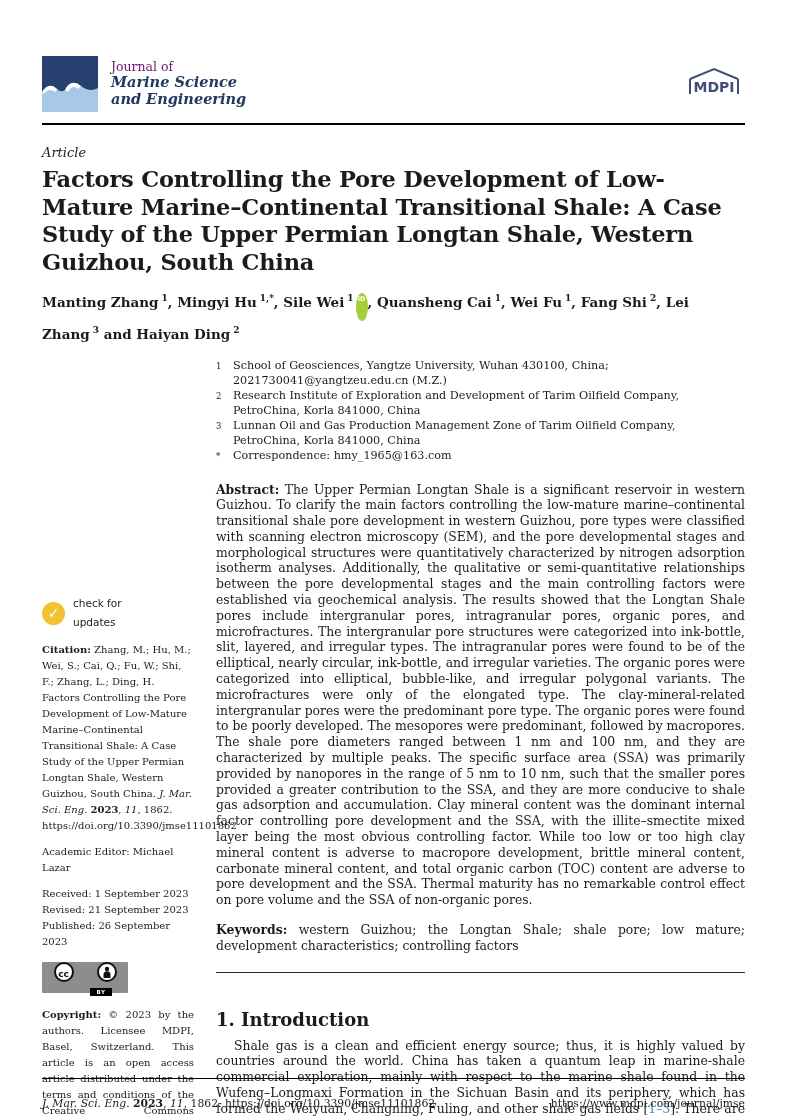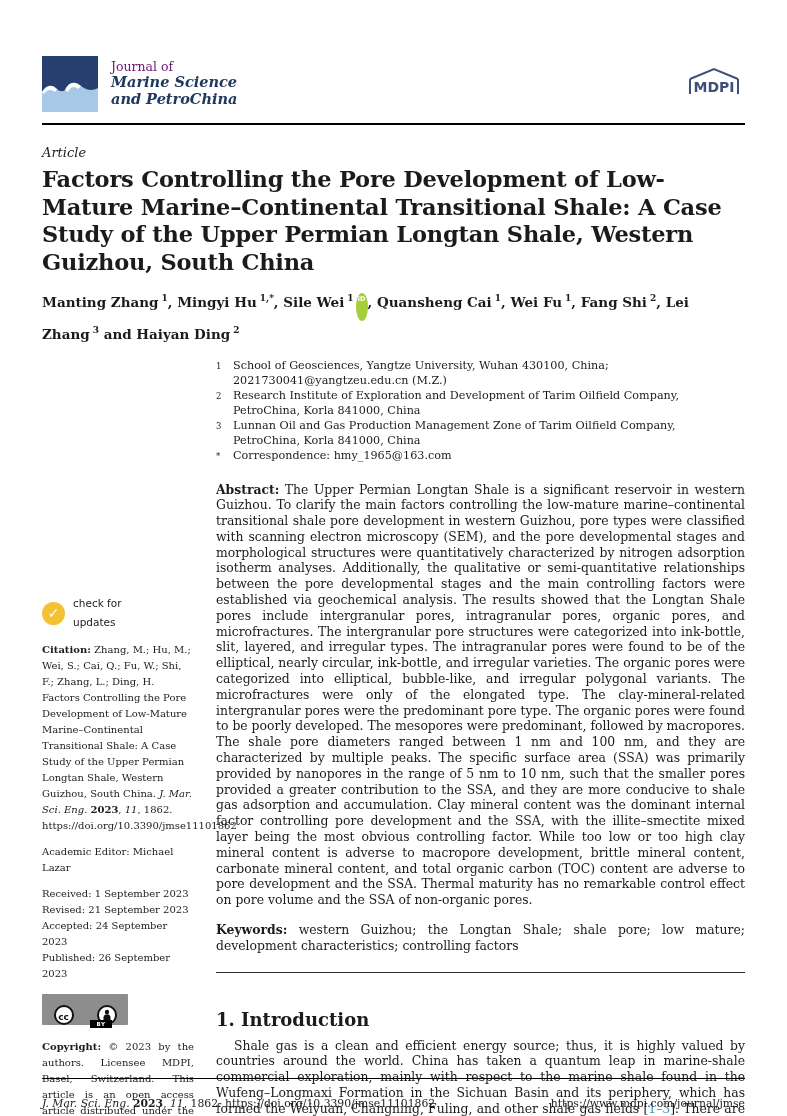--- a/index.html
+++ b/index.html
@@ -41,21 +41,21 @@
   .check-circle { width:23px; height:23px; border-radius:50%; background:#f2c233; color:#fff;
                   font-size:14px; font-weight:bold; text-align:center; line-height:23px; flex:none;
                   font-family:"DejaVu Sans", sans-serif; }
   .check-text { margin-left:8px; font-family:"DejaVu Sans", sans-serif; font-size:10.5px; line-height:11.5px; color:#222; }
   .check-text .bold { font-weight:normal;margin-top:8px; }
   .citation-block { margin-top:13px; }
   .sb-label { font-weight:bold; }
   .editor-line { margin-top:10px; }
   .dates-block { margin-top:10px; }
   .cc-badge { margin-top:12px; position:relative; width:86px; height:31px; background:#8d8d8d;
-              display:flex; align-items:flex-end; justify-content:space-around; border-radius:1px; }
+              display:flex; align-items:flex-start; justify-content:space-around; border-radius:1px; }
   .cc-circle { width:20px; height:20px; border-radius:50%; background:#fff; border:2px solid #111;
                color:#111; font-weight:bold; font-size:9px; text-align:center; line-height:20px;
                font-family:"DejaVu Sans", sans-serif; box-sizing:border-box; }
   .cc-person svg { display:block; margin:2px auto 0 auto; }
   .by-bar { position:absolute; right:16px; bottom:-3px; width:22px; height:8px; background:#000;
             color:#fff; font-size:5.5px; font-family:"DejaVu Sans", sans-serif; font-weight:bold;
             display:flex; align-items:center; justify-content:center; letter-spacing:0.5px; }
   .copyright-block { margin-top:14px; text-align:justify; }
 
   
@@ -86,21 +86,21 @@
       <svg width="56" height="56" viewBox="0 0 56 56">
         <rect x="0" y="0" width="56" height="56" fill="#27406f"></rect>
         <path d="M0,36 Q7,25 15,33 Q19,37 23,34 Q29,22 39,30 Q48,37 56,32 L56,56 L0,56 Z" fill="#a8c8e8"></path>
         <path d="M0,36 Q7,25 15,33 L13,36 Q7,31 2,38 Z" fill="#ffffff"></path>
         <path d="M23,34 Q29,22 39,30 L36,33 Q30,28 26,36 Z" fill="#ffffff"></path>
       </svg>
     </div>
     <div class="journal-name">
       <div class="journal-prefix">Journal of</div>
       <div class="journal-title-line">Marine Science</div>
-      <div class="journal-title-line">and PetroChina</div>
+      <div class="journal-title-line">and Engineering</div>
     </div>
     <div class="mdpi-logo">
       <svg width="62" height="40" viewBox="0 0 62 40">
         <polyline points="7,13 31,3 55,13" fill="none" stroke="#414e79" stroke-width="2"></polyline>
         <line x1="7" y1="13" x2="7" y2="28" stroke="#414e79" stroke-width="2"></line>
         <line x1="55" y1="13" x2="55" y2="28" stroke="#414e79" stroke-width="2"></line>
         <text x="31" y="26" text-anchor="middle" font-family="DejaVu Sans, sans-serif" font-size="14" font-weight="bold" fill="#414e79">MDPI</text>
       </svg>
     </div>
   </div>
@@ -129,21 +129,20 @@
         <span class="sb-label">Citation:</span><span> Zhang, M.; Hu, M.; Wei, S.; Cai, Q.; Fu, W.; Shi, F.; Zhang, L.; Ding, H. Factors Controlling the Pore Development of Low-Mature Marine–Continental Transitional Shale: A Case Study of the Upper Permian Longtan Shale, Western Guizhou, South China. </span><span class="it">J. Mar. Sci. Eng. </span><span class="bd">2023</span><span>, </span><span class="it">11</span><span>, 1862. https://doi.org/10.3390/jmse11101862</span>
       </div>
 
       <div class="editor-line">
         <span>Academic Editor:</span><span> Michael Lazar</span>
       </div>
 
       <div class="dates-block">
         <div>Received: 1 September 2023</div>
         <div>Revised: 21 September 2023</div>
-        <div>Accepted: 24 September 2023</div>
         <div>Published: 26 September 2023</div>
       </div>
 
       <div class="cc-badge">
         <div class="cc-circle">cc</div>
         <div class="cc-circle cc-person">
           <svg width="12" height="13" viewBox="0 0 12 13">
             <circle cx="6" cy="3" r="2.2" fill="#111"></circle>
             <path d="M2.5,12 v-3.2 a3.5,3.5 0 0 1 7,0 V12 Z" fill="#111"></path>
           </svg>

